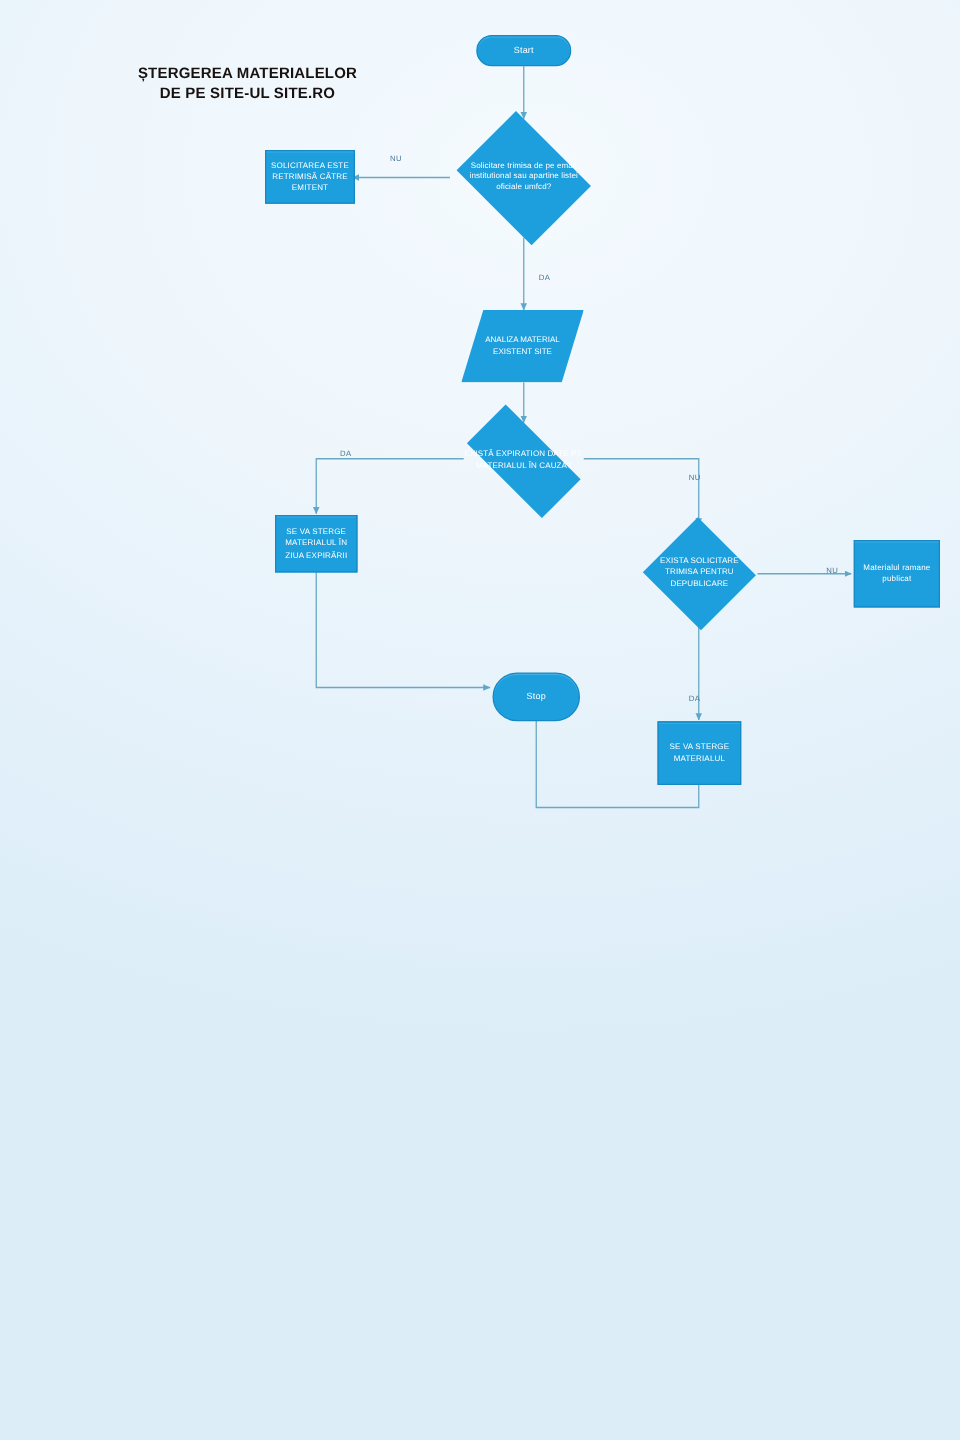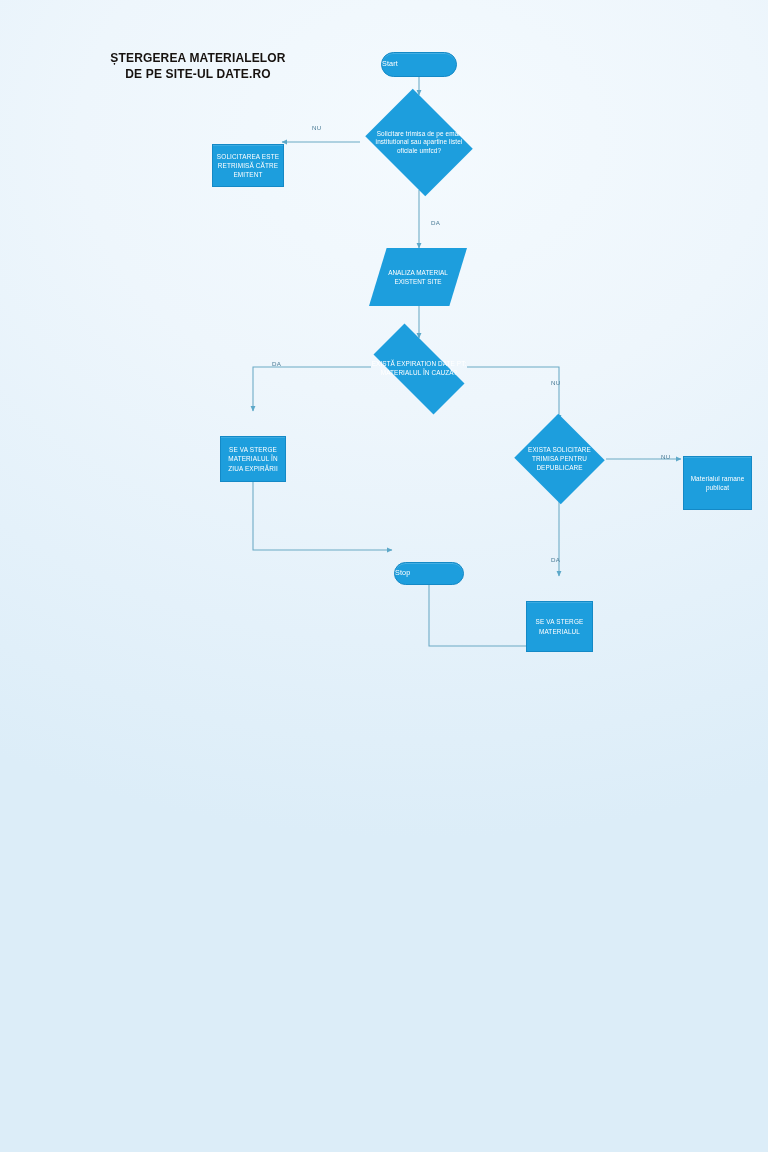--- a/index.html
+++ b/index.html
@@ -40,27 +40,26 @@
     letter-spacing: 0.15px;
     line-height: 1.35;
     text-align: center;
   }
   
   .node {
     position: absolute;
     box-sizing: border-box;
     display: flex;
     align-items: center;
-    justify-content: flex-start;
+    justify-content: center;
     text-align: center;
     color: #ffffff;
     font-size: 6.4px;
     line-height: 1.42;
     letter-spacing: 0.15px;
-    margin-top: 24px;
     -webkit-font-smoothing: antialiased;
   }
   .terminator {
     background: #1d9edd;
     border: 1px solid #1489c6;
     border-radius: 999px;
     font-size: 7.2px;
     box-shadow: inset 0 1px 0 rgba(255,255,255,0.18);
   }
   .process {
@@ -121,21 +120,21 @@
     white-space: nowrap;
   }
 </style>
 </head>
 <body>
 
 <div id="canvas">
 
   <div class="title">
     <div>ȘTERGEREA MATERIALELOR</div>
-    <div>DE PE SITE-UL DATE.RO</div>
+    <div>DE PE SITE-UL SITE.RO</div>
   </div>
 
   <svg id="edges" viewBox="0 0 768 1152">
     <defs>
       <marker id="arrow" markerWidth="7" markerHeight="7" refX="5.4" refY="2.6" orient="auto" markerUnits="userSpaceOnUse">
         <path d="M0,0 L5.8,2.6 L0,5.2 z" fill="#5ca8c9"></path>
       </marker>
     </defs>
     <g fill="none" stroke="#6aa9c4" stroke-width="1.05" marker-end="url(#arrow)">
 
@@ -194,21 +193,21 @@
   </div>
 
   <div class="node process" style="left:683px; top:432px; width:69px; height:54px;">
     <span>Materialul ramane publicat</span>
   </div>
 
   <div class="node process" style="left:526px; top:577px; width:67px; height:51px;">
     <span>SE VA STERGE MATERIALUL</span>
   </div>
 
-  <div class="node terminator" style="left:394px; top:538px; width:70px; height:23px;">
+  <div class="node terminator" style="left:394px; top:538px; width:70px; height:39px;">
     <span>Stop</span>
   </div>
 
   <div class="edge-label" style="left:312px; top:124px;">NU</div>
   <div class="edge-label" style="left:431px; top:219px;">DA</div>
   <div class="edge-label" style="left:272px; top:360px;">DA</div>
   <div class="edge-label" style="left:551px; top:379px;">NU</div>
   <div class="edge-label" style="left:661px; top:453px;">NU</div>
   <div class="edge-label" style="left:551px; top:556px;">DA</div>
 

